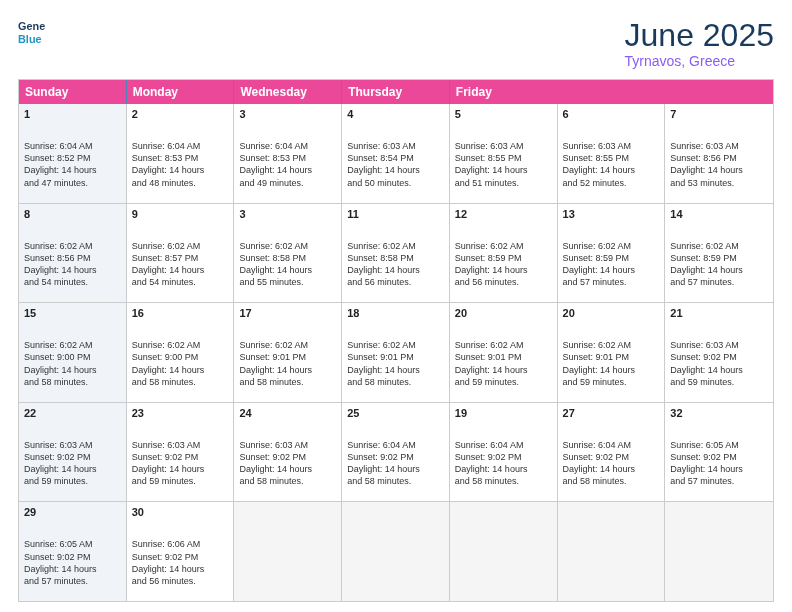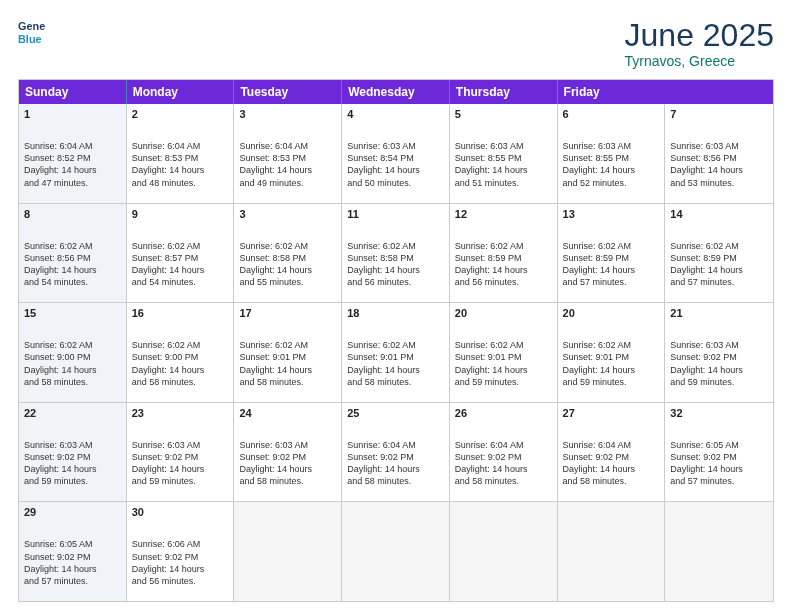--- a/index.html
+++ b/index.html
@@ -35,32 +35,32 @@
     .title-block {
     }
     .month-title {
       font-size: 32px;
       color: #1a3a5c;
       font-weight: normal;
       line-height: 1.1;
     }
     .subtitle {
       font-size: 14px;
-      color: #0f766e;
+      color: #8b5cf6;
     }
     .calendar {
       flex: 1;
       display: flex;
       flex-direction: column;
       border: 1px solid #ccc;
     }
     .cal-header {
       display: grid;
       grid-template-columns: repeat(7, 1fr);
-      background: #6d28d9;
+      background: #ec4899;
     }
     .cal-header-cell {
       color: #fff;
       font-size: 12px;
       font-weight: bold;
       padding: 5px 6px;
       text-align: left;
       border-right: 1px solid #4a85bb;
     }
     .cal-header-cell:last-child { border-right: none; }
@@ -118,21 +118,20 @@
     <div class="title-block">
       <div class="month-title">June 2025</div>
       <div class="subtitle">Tyrnavos, Greece</div>
     </div>
   </div>
 
   <div class="calendar">
     <div class="cal-header">
       <div class="cal-header-cell">Sunday</div>
       <div class="cal-header-cell">Monday</div>
-      <div class="cal-header-cell">Tuesday</div>
       <div class="cal-header-cell">Wednesday</div>
       <div class="cal-header-cell">Thursday</div>
       <div class="cal-header-cell">Friday</div>
     </div>
     <div class="cal-body">
 
       <div class="cal-row">
         <div class="cal-cell shaded">
           <div class="day-num">1</div>
           <div class="cell-text">Sunrise: 6:04 AM<br>Sunset: 8:52 PM<br>Daylight: 14 hours<br>and 47 minutes.</div>
@@ -236,21 +235,21 @@
         </div>
         <div class="cal-cell">
           <div class="day-num">24</div>
           <div class="cell-text">Sunrise: 6:03 AM<br>Sunset: 9:02 PM<br>Daylight: 14 hours<br>and 58 minutes.</div>
         </div>
         <div class="cal-cell">
           <div class="day-num">25</div>
           <div class="cell-text">Sunrise: 6:04 AM<br>Sunset: 9:02 PM<br>Daylight: 14 hours<br>and 58 minutes.</div>
         </div>
         <div class="cal-cell">
-          <div class="day-num">26</div>
+          <div class="day-num">19</div>
           <div class="cell-text">Sunrise: 6:04 AM<br>Sunset: 9:02 PM<br>Daylight: 14 hours<br>and 58 minutes.</div>
         </div>
         <div class="cal-cell">
           <div class="day-num">27</div>
           <div class="cell-text">Sunrise: 6:04 AM<br>Sunset: 9:02 PM<br>Daylight: 14 hours<br>and 58 minutes.</div>
         </div>
         <div class="cal-cell">
           <div class="day-num">32</div>
           <div class="cell-text">Sunrise: 6:05 AM<br>Sunset: 9:02 PM<br>Daylight: 14 hours<br>and 57 minutes.</div>
         </div>

